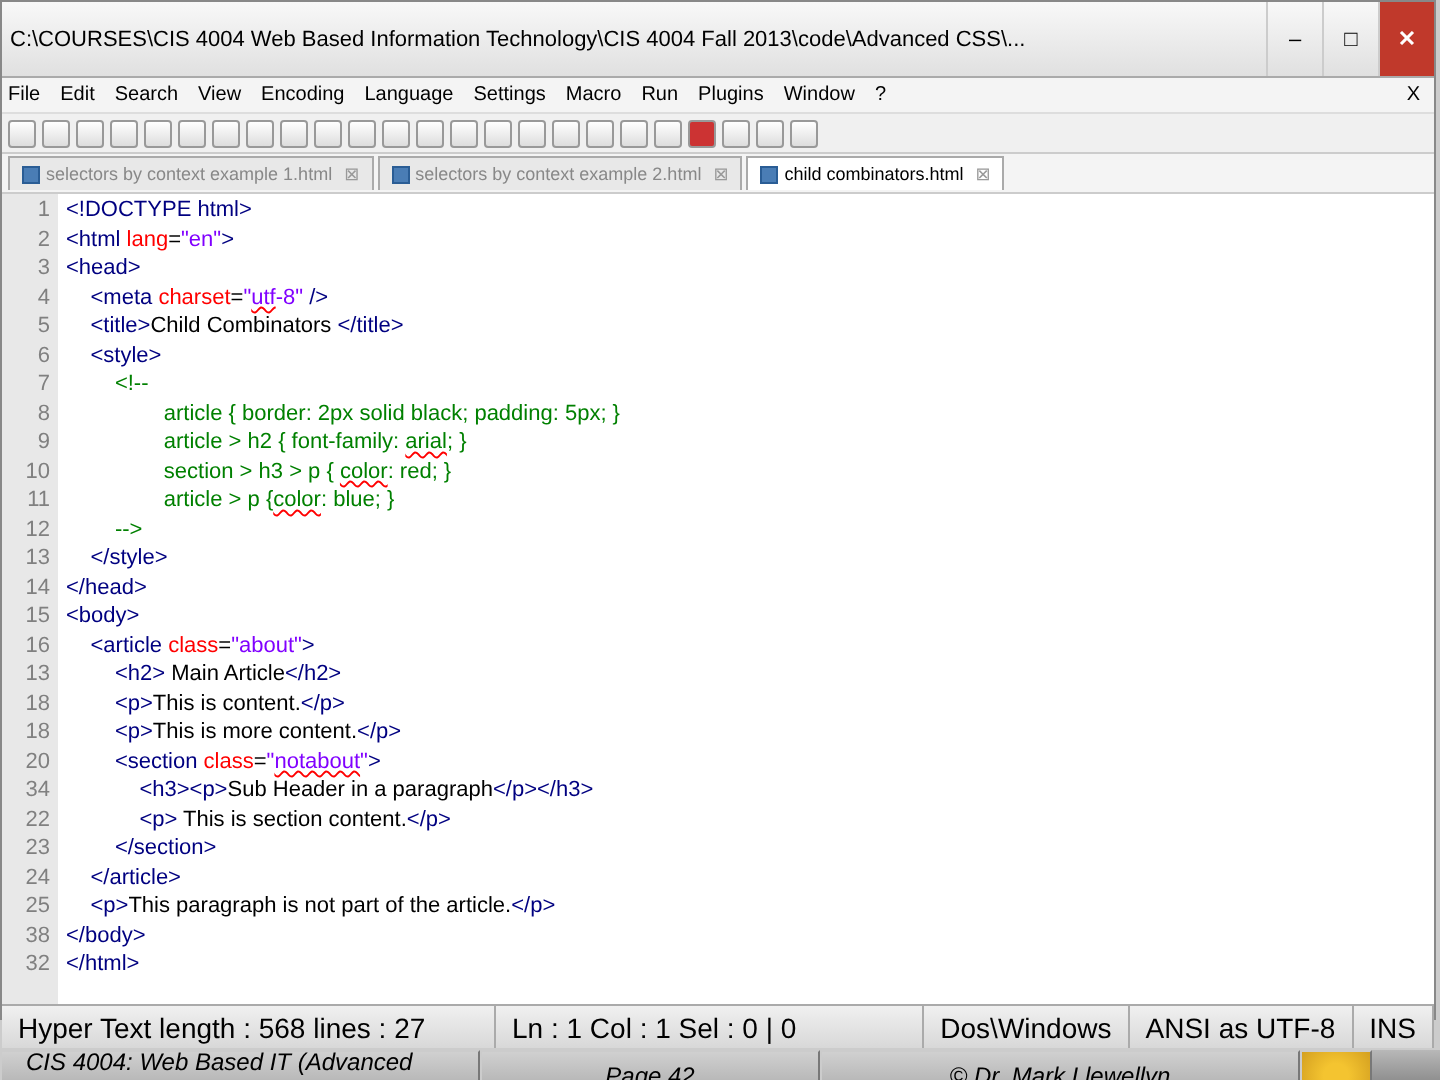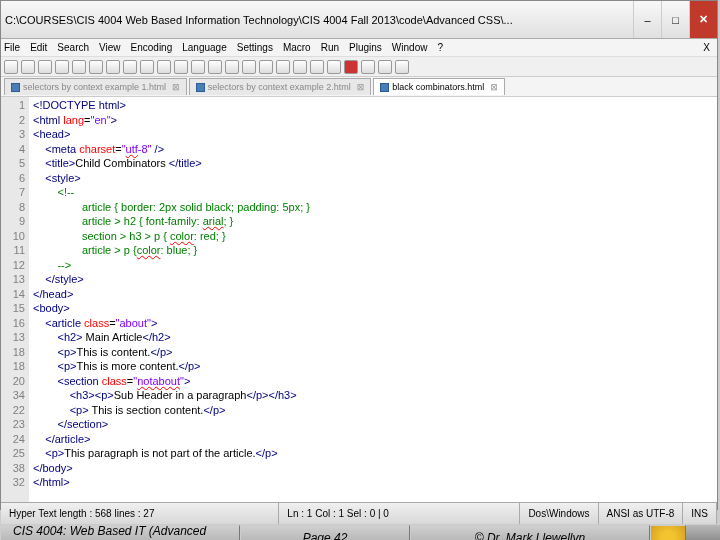--- a/index.html
+++ b/index.html
@@ -21,21 +21,21 @@
 .tabico{width:9px;height:9px;background:#4a7db5;border:1px solid #2a5d95}
 .editor{height:405px;display:flex;background:#fff;font-family:'Courier New',monospace;font-size:11px;overflow:hidden}
 .gutter{width:28px;background:#e8e8e8;color:#808080;text-align:right;padding:1px 4px 0 0;line-height:14.5px}
 .code{flex:1;padding:1px 0 0 4px;line-height:14.5px;white-space:pre;position:relative}
 .tag{color:#000080}
 .attr{color:#ff0000}
 .str{color:#8000ff}
 .com{color:#008000}
 .txt{color:#000}
 .wavy{text-decoration:underline wavy red;text-decoration-thickness:1px}
-.statusbar{height:22px;background:linear-gradient(#f0f0f0,#d8d8d8);display:flex;align-items:center;font-size:10px;border-top:1px solid #aaa}
+.statusbar{height:22px;background:linear-gradient(#f0f0f0,#d8d8d8);display:flex;align-items:center;font-size:14px;border-top:1px solid #aaa}
 .sb-cell{padding:0 8px;border-right:1px solid #aaa;height:100%;display:flex;align-items:center}
 .sb-cell:first-child{flex:1.4}
 .sb-cell:nth-child(2){flex:1.2}
 .footer{position:absolute;bottom:0;left:0;width:720px;height:15px;background:linear-gradient(#b8b8b8,#909090);display:flex;align-items:flex-start;font-size:12px;font-style:italic;font-family:'Times New Roman',serif}
 .fcell{padding:0 12px;border:1px outset #ccc;height:26px;display:flex;align-items:center;background:linear-gradient(#d0d0d0,#a8a8a8)}
 .fcell.c1{width:240px}
 .fcell.c2{width:170px;justify-content:center}
 .fcell.c3{width:240px;justify-content:center}
 .logo{width:36px;height:26px;background:radial-gradient(circle,#f4c430 30%,#d4a020);border:1px outset #ccc}
 </style>
@@ -101,21 +101,21 @@
         <span>selectors by context example 1.html</span>
         <span class="x">⊠</span>
       </div>
     <div class="tab">
         <span class="tabico"></span>
         <span>selectors by context example 2.html</span>
         <span class="x">⊠</span>
       </div>
     <div class="tab active">
         <span class="tabico"></span>
-        <span>black combinators.html</span>
+        <span>child combinators.html</span>
         <span class="x">⊠</span>
       </div>
   </div>
 
   <div class="editor">
     <div class="gutter" id="gutter">
         <div>1</div>
         <div>2</div>
         <div>3</div>
         <div>4</div>

